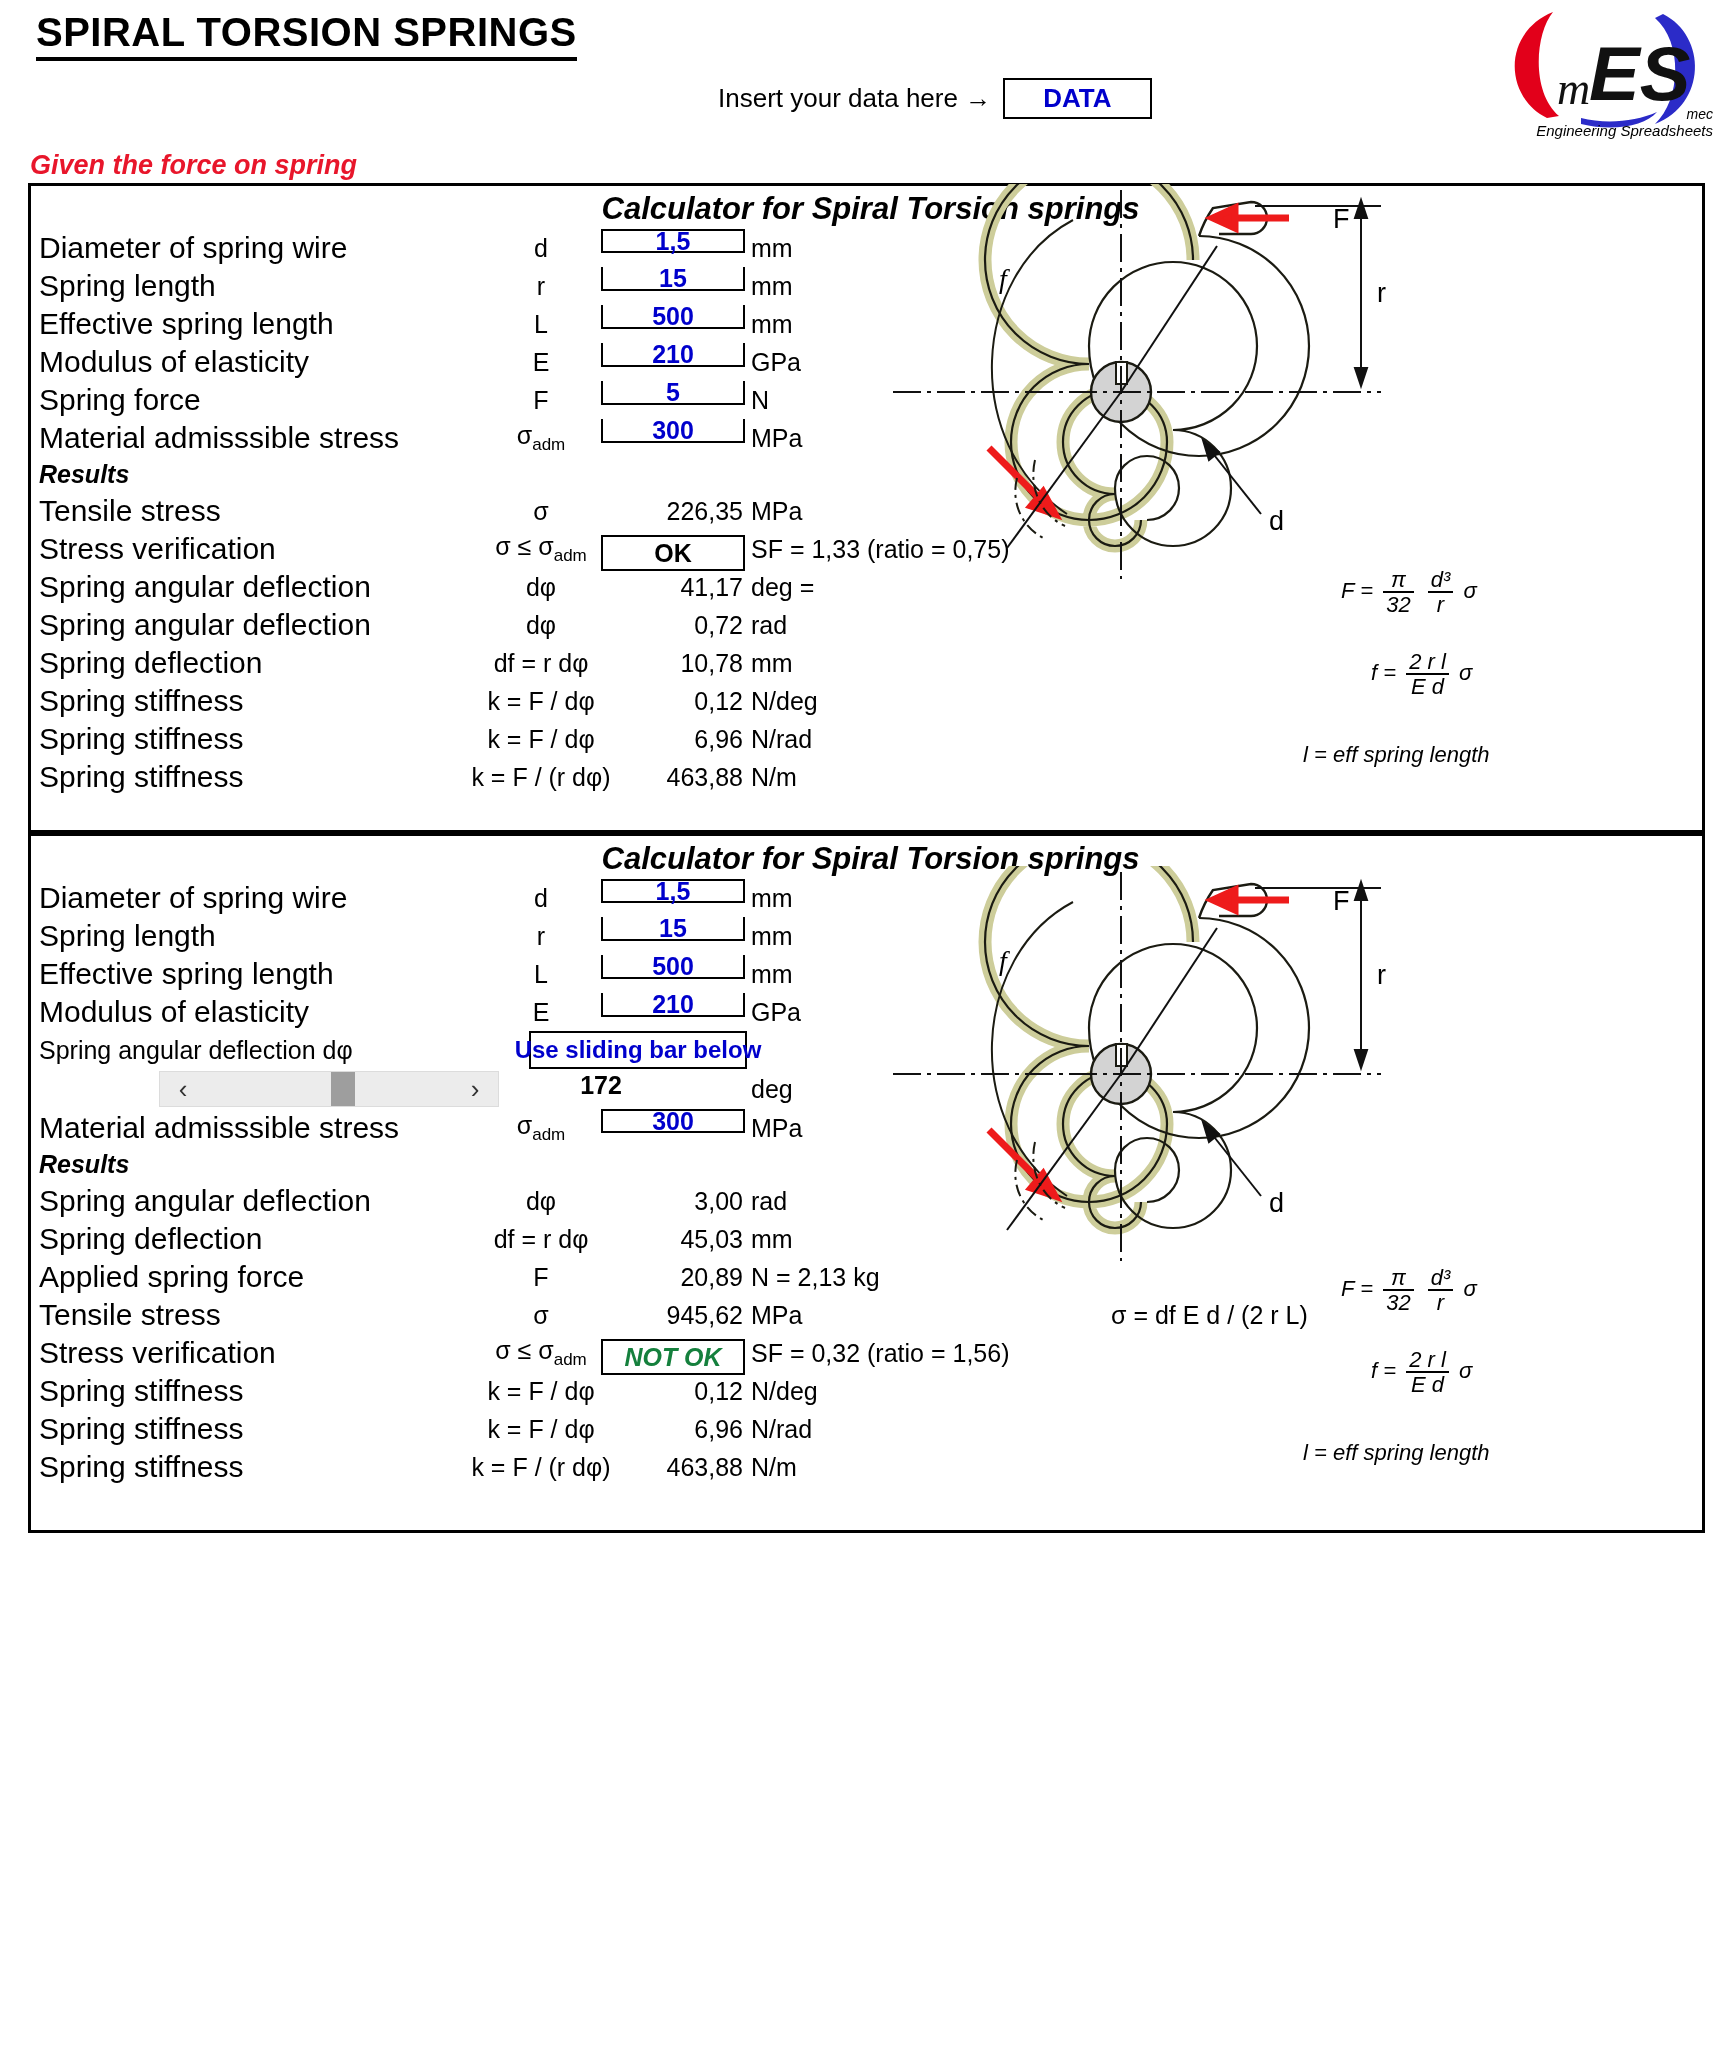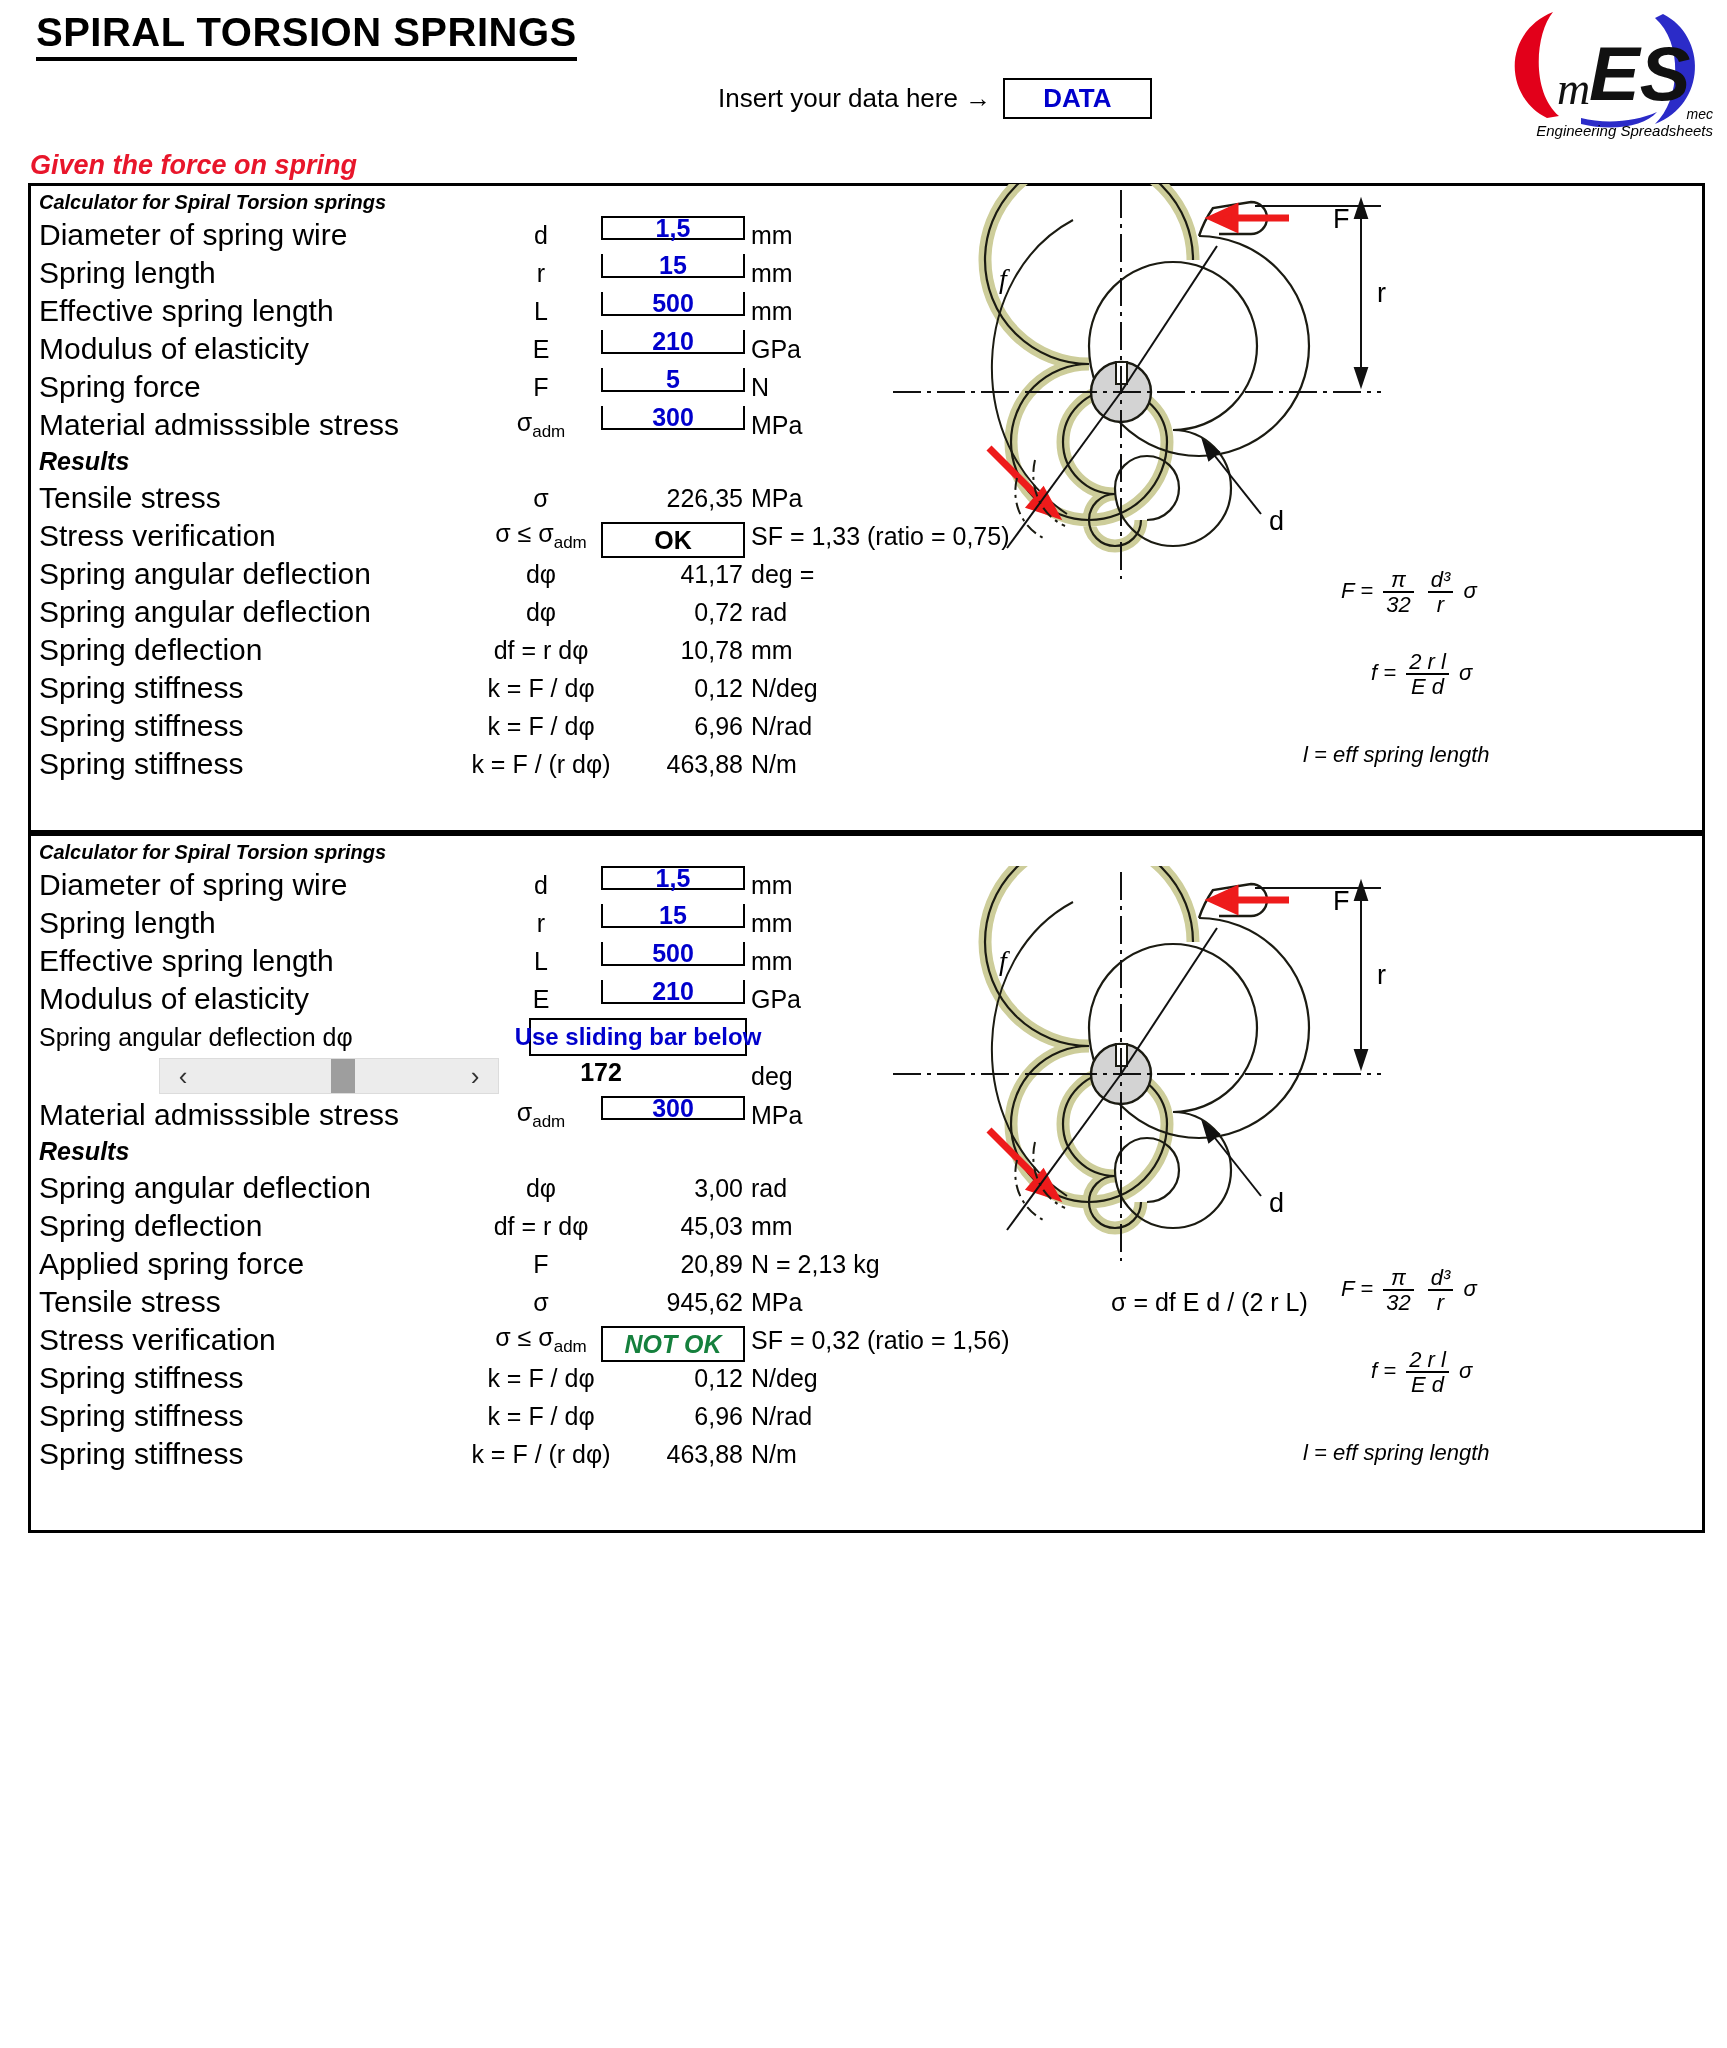--- a/index.html
+++ b/index.html
@@ -35,22 +35,23 @@
   }
 
   
   .calcbox{
     position:relative;margin:0 22px 0 28px;
     border:3px solid #000;background:#fff;box-sizing:border-box;
   }
   .box1{height:650px;}
   .box2{height:700px;}
   .calc-title{
-    font-weight:bold;font-style:italic;font-size:20px;
+    font-weight:bold;font-style:italic;font-size:31px;
     padding:5px 0 2px 8px;
+    text-align:center;
   }
   .results-title{
     font-weight:bold;font-style:italic;font-size:25px;
     padding:3px 0 3px 8px;
   }
 
   
   .row{display:flex;align-items:center;height:38px;padding-left:8px;box-sizing:border-box;}
   .lbl{font-size:30px;white-space:nowrap;}
   .sym{position:absolute;left:395px;font-size:25px;text-align:center;width:230px;}

